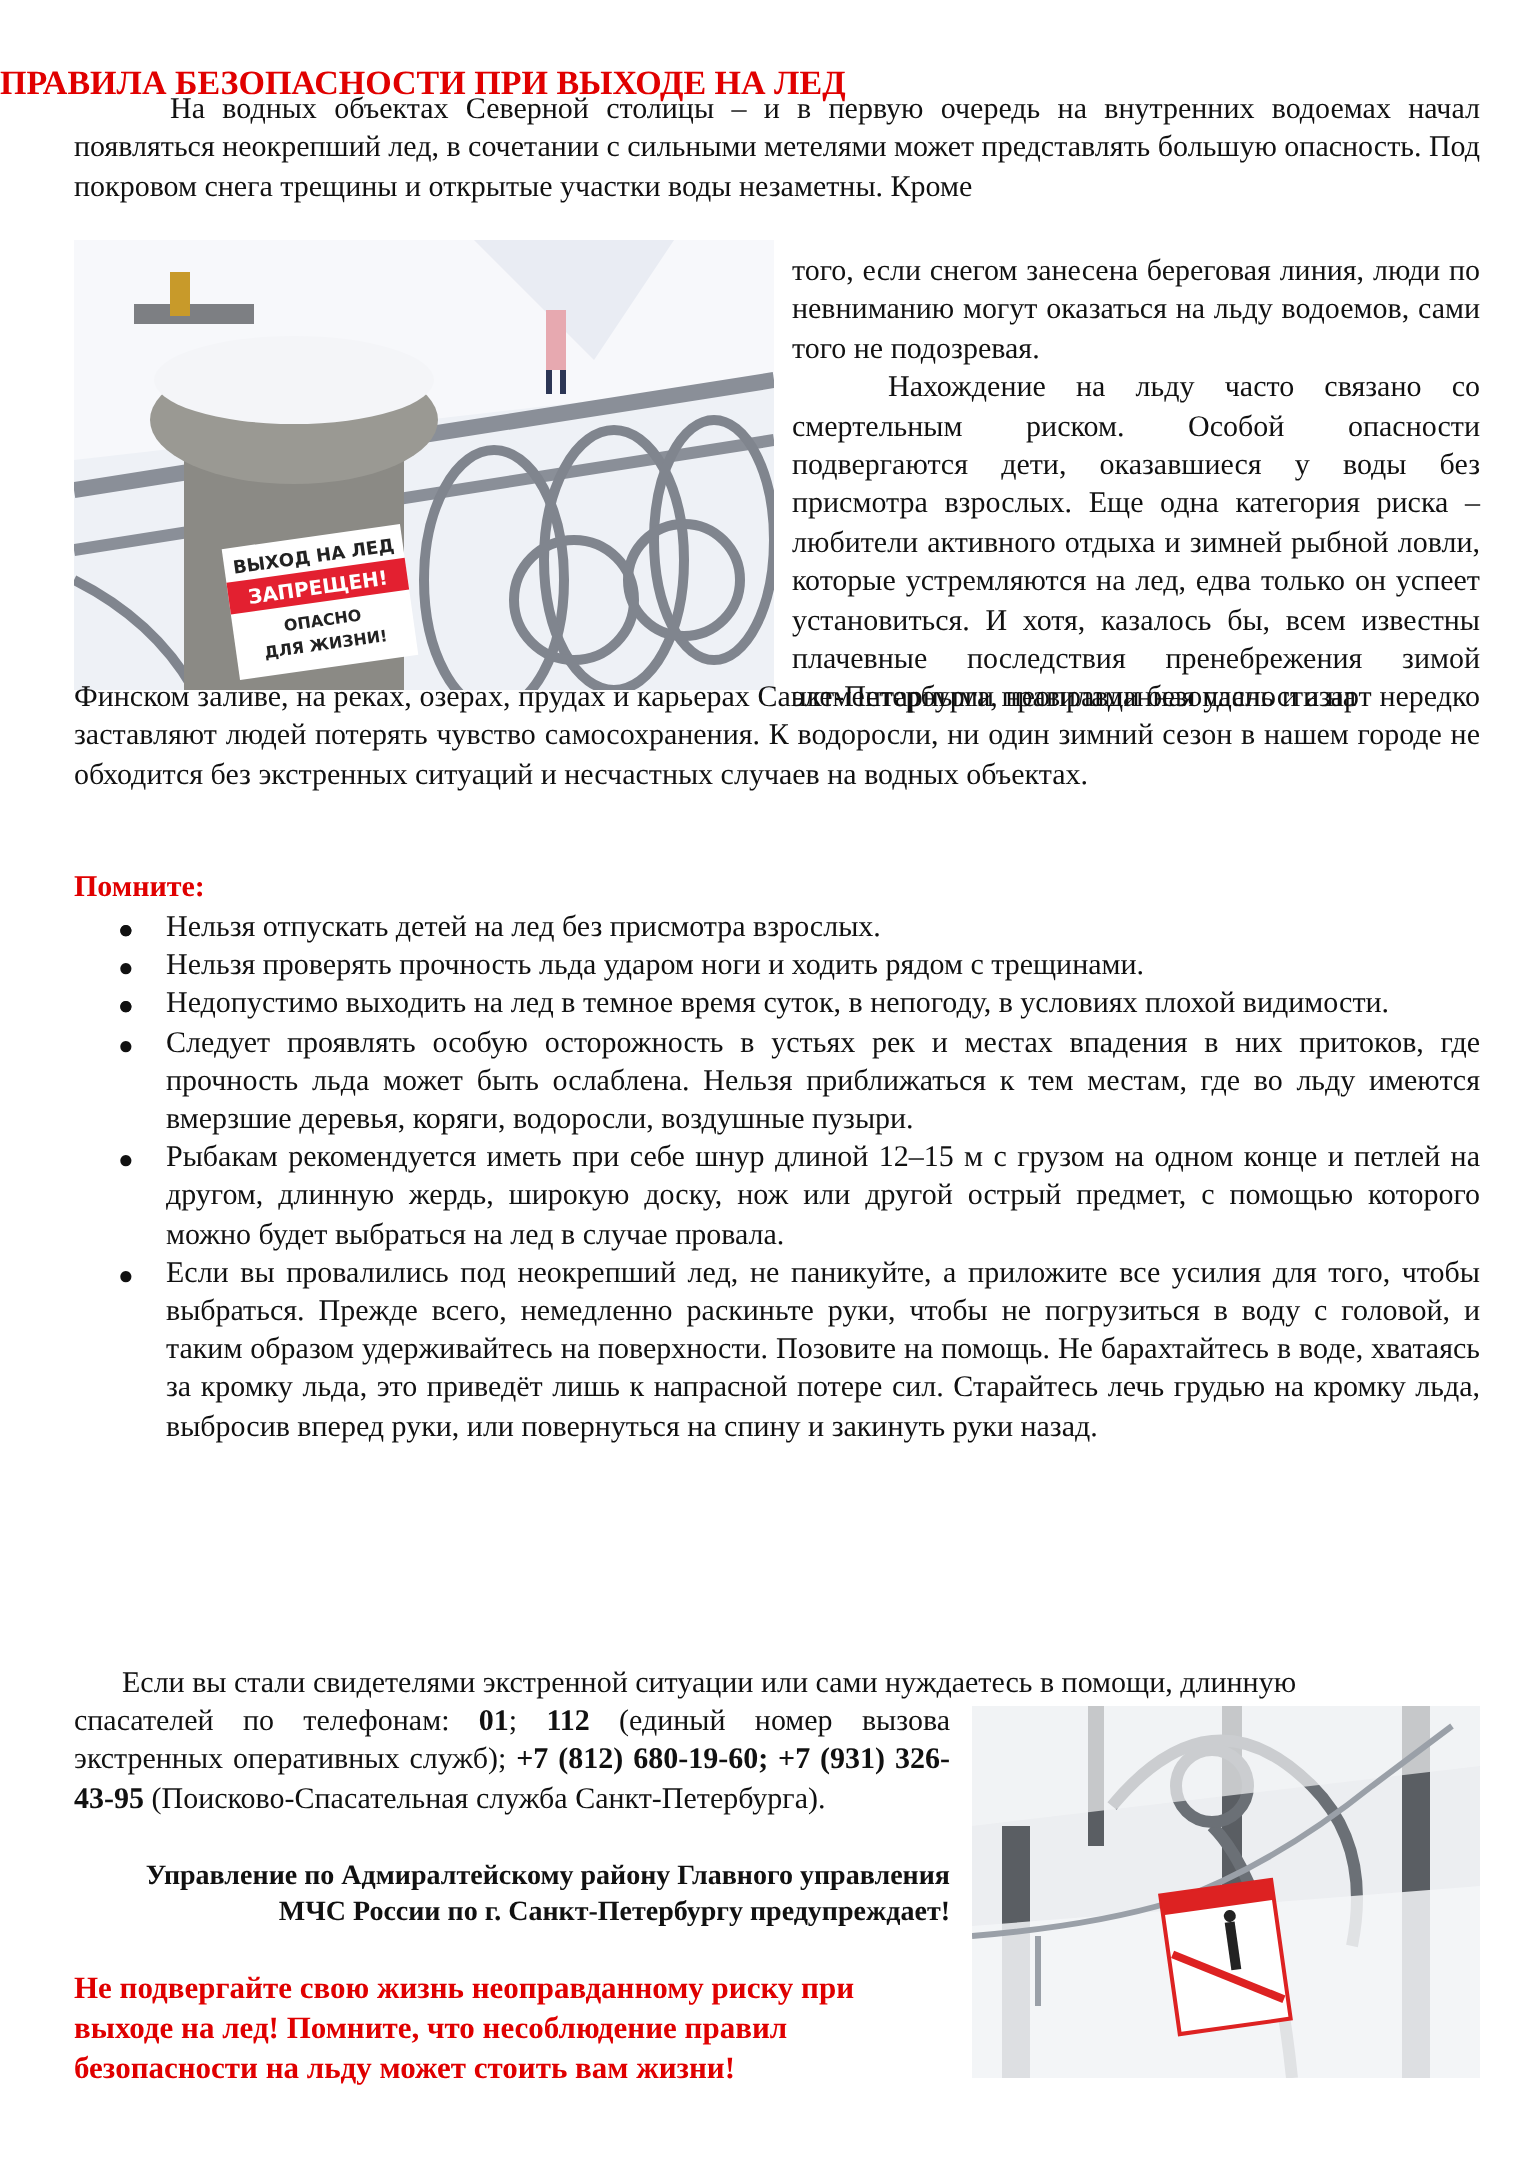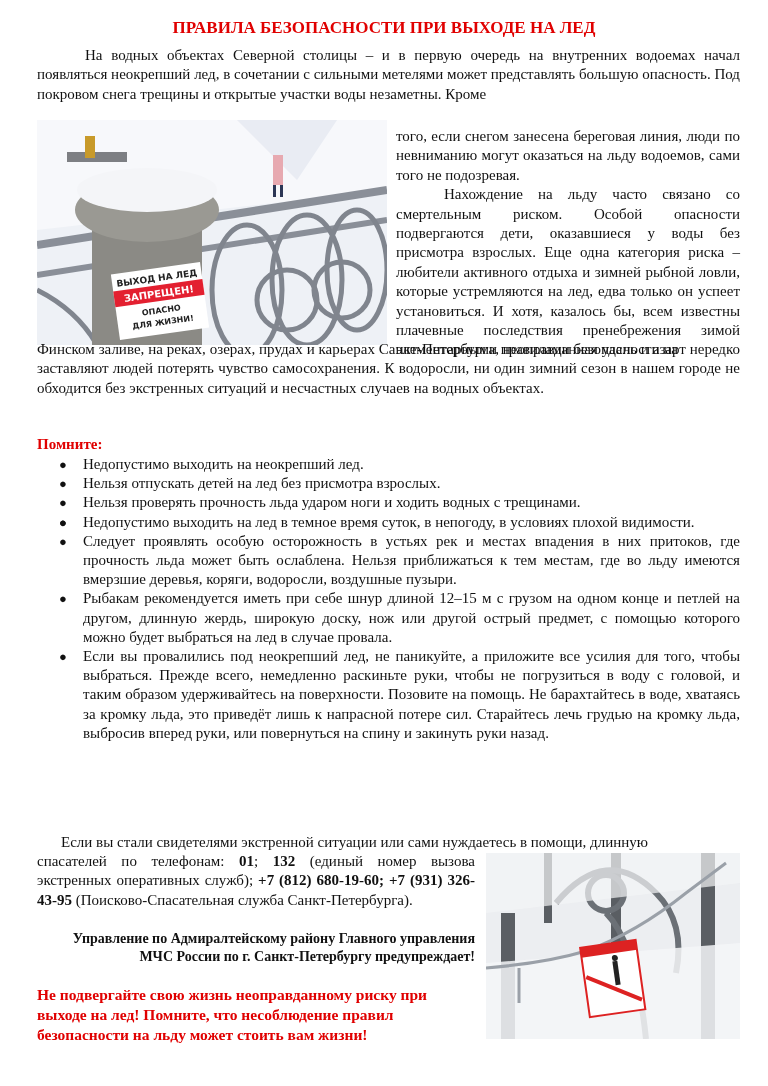--- a/index.html
+++ b/index.html
@@ -1,19 +1,19 @@
 <!DOCTYPE html>
 <html><head>
 <meta charset="utf-8">
 <style>
   html, body { margin:0; padding:0; background:#ffffff; }
   body { width:768px; height:1086px; position:relative; overflow:hidden;
          font-family:"Liberation Serif", serif; color:#111; }
   .page { position:absolute; left:0; top:0; width:768px; height:1086px; }
-  .title { position:absolute; left:0; top:18px; width:768px; text-align:center;
+  .title { position:absolute; left:0; top:32px; width:768px; 
            color:#e00000; font-weight:bold; font-size:17px; letter-spacing:0; }
   .para { font-size:15px; line-height:19.4px; text-align:justify; margin:0; }
   .intro { position:absolute; left:37px; top:46px; width:703px; }
   .indent { text-indent:48px; }
   .photo1 { position:absolute; left:37px; top:120px; width:350px; height:225px; overflow:hidden; }
   .wraptext { position:absolute; left:396px; top:127px; width:344px; }
   .after { position:absolute; left:37px; top:340px; width:703px; }
   .remember { position:absolute; left:37px; top:436px; color:#e00000; font-weight:bold;
               font-size:15px; }
   .rules { position:absolute; left:37px; top:455px; width:703px; margin:0; padding:0; list-style:none; }
@@ -75,34 +75,34 @@
   <div class="wraptext">
     <p class="para" style="text-align:justify">того, если снегом занесена береговая линия, люди по невниманию могут оказаться на льду водоемов, сами того не подозревая.</p>
     <p class="para indent">Нахождение на льду часто связано со смертельным риском. Особой опасности подвергаются дети, оказавшиеся у воды без присмотра взрослых. Еще одна категория риска – любители активного отдыха и зимней рыбной ловли, которые устремляются на лед, едва только он успеет установиться. И хотя, казалось бы, всем известны плачевные последствия пренебрежения зимой элементарными правилами безопасности на</p>
   </div>
 
   <p class="para after">Финском заливе, на реках, озерах, прудах и карьерах Санкт-Петербурга, неоправданная удаль и азарт нередко заставляют людей потерять чувство самосохранения. К водоросли, ни один зимний сезон в нашем городе не обходится без экстренных ситуаций и несчастных случаев на водных объектах.</p>
 
   <div class="remember">Помните:</div>
 
   <ul class="rules">
-    <li><span class="bullet">●</span><span>Недопустимо выходить на неокрепший лед.</span></li>
+    <li><span class="bullet">●</span></li>
     <li><span class="bullet">●</span><span>Нельзя отпускать детей на лед без присмотра взрослых.</span></li>
-    <li><span class="bullet">●</span><span>Нельзя проверять прочность льда ударом ноги и ходить водных с трещинами.</span></li>
+    <li><span class="bullet">●</span><span>Нельзя проверять прочность льда ударом ноги и ходить рядом с трещинами.</span></li>
     <li><span class="bullet">●</span></li>
     <li><span class="bullet">●</span><span>Недопустимо выходить на лед в темное время суток, в непогоду, в условиях плохой видимости.</span></li>
     <li><span class="bullet">●</span><span>Следует проявлять особую осторожность в устьях рек и местах впадения в них притоков, где прочность льда может быть ослаблена. Нельзя приближаться к тем местам, где во льду имеются вмерзшие деревья, коряги, водоросли, воздушные пузыри.</span></li>
     <li><span class="bullet">●</span><span>Рыбакам рекомендуется иметь при себе шнур длиной 12–15 м с грузом на одном конце и петлей на другом, длинную жердь, широкую доску, нож или другой острый предмет, с помощью которого можно будет выбраться на лед в случае провала.</span></li>
     <li><span class="bullet">●</span><span>Если вы провалились под неокрепший лед, не паникуйте, а приложите все усилия для того, чтобы выбраться. Прежде всего, немедленно раскиньте руки, чтобы не погрузиться в воду с головой, и таким образом удерживайтесь на поверхности. Позовите на помощь. Не барахтайтесь в воде, хватаясь за кромку льда, это приведёт лишь к напрасной потере сил. Старайтесь лечь грудью на кромку льда, выбросив вперед руки, или повернуться на спину и закинуть руки назад.</span></li>
   </ul>
 
   <p class="para indent contact" style="text-indent:24px">Если вы стали свидетелями экстренной ситуации или сами нуждаетесь в помощи, длинную</p>
 
   <p class="para contact2">
-    <span>спасателей по телефонам: </span><b>01</b><span>; </span><b>132</b><span> (единый номер вызова экстренных оперативных служб); </span><b>+7 (812) 680-19-60; +7 (931) 326-43-95</b><span> (Поисково-Спасательная служба Санкт-Петербурга).</span>
+    <span>спасателей по телефонам: </span><b>01</b><span>; </span><b>112</b><span> (единый номер вызова экстренных оперативных служб); </span><b>+7 (812) 680-19-60; +7 (931) 326-43-95</b><span> (Поисково-Спасательная служба Санкт-Петербурга).</span>
   </p>
 
   <div class="photo2">
     <svg width="254" height="186" viewBox="0 0 254 186">
       <rect x="0" y="0" width="254" height="186" fill="#eceef1"></rect>
       <g fill="#5a5e63">
         <rect x="15" y="60" width="14" height="126"></rect>
         <rect x="58" y="0" width="8" height="70"></rect>
         <rect x="125" y="0" width="10" height="120"></rect>
         <rect x="215" y="0" width="14" height="186"></rect>

